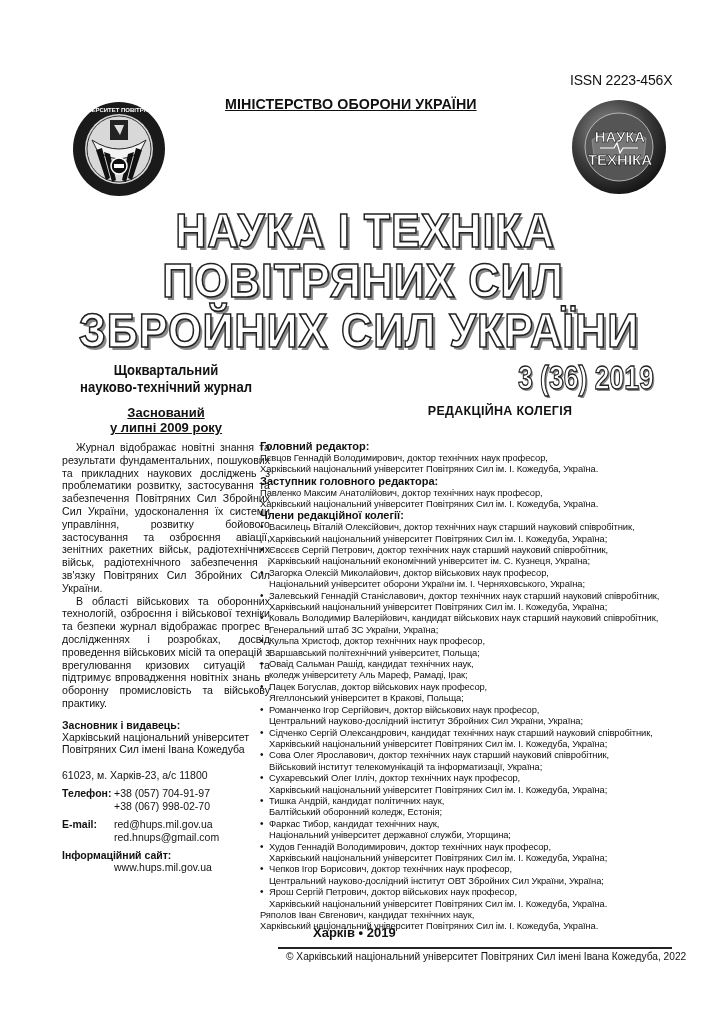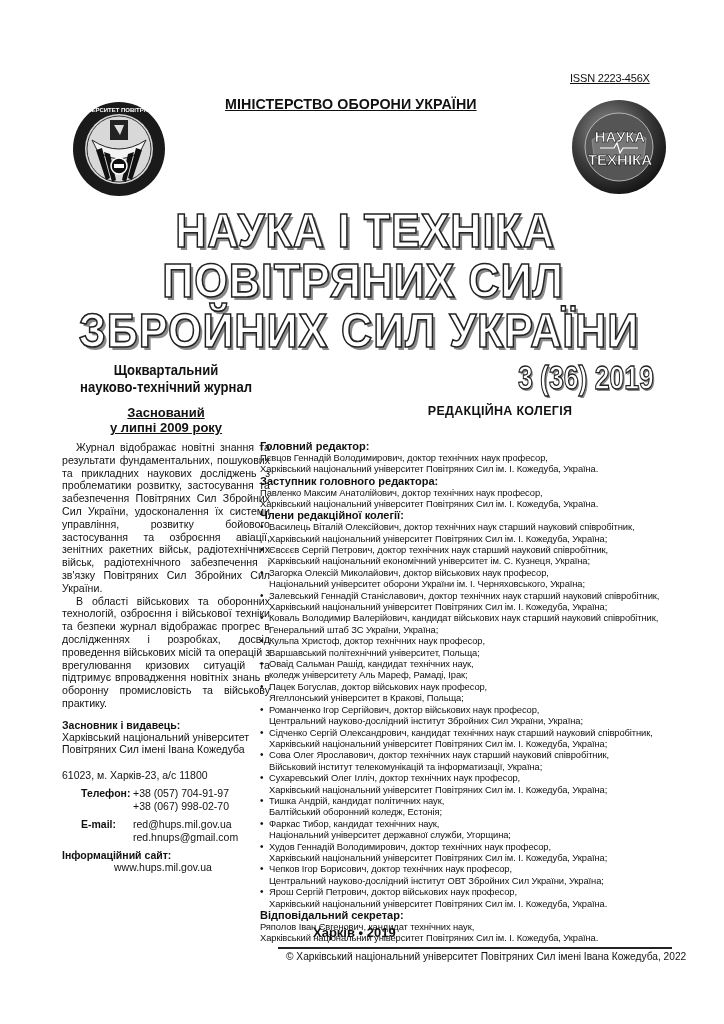--- a/index.html
+++ b/index.html
@@ -1,21 +1,21 @@
 <!DOCTYPE html>
 <html><head>
 <meta charset="utf-8">
 <style>
   * { box-sizing: border-box; margin: 0; padding: 0; }
   html, body { width: 724px; height: 1024px; background: #ffffff; overflow: hidden; }
   body { position: relative; font-family: "Liberation Sans", sans-serif; color: #111; }
 
   .abs { position: absolute; }
 
-  .issn { left: 570px; top: 72px; font-size: 11px; letter-spacing: -0.2px; text-decoration: underline; }
+  .issn { left: 570px; top: 72px; font-size: 14px; letter-spacing: -0.2px; }
 
   .ministry { left: 225px; top: 95px; font-size: 15.5px; font-weight: bold; text-decoration: underline; letter-spacing: 0.1px; transform: scaleX(0.92); transform-origin: left top; }
 
   .logo-left { left: 70px; top: 100px; width: 98px; height: 98px; }
   .logo-right { left: 570px; top: 98px; width: 98px; height: 98px; }
 
   .title-line {
     position: absolute; left: 0; width: 724px; text-align: center;
     font-family: "Liberation Sans", sans-serif; font-weight: bold;
     color: #ffffff;
@@ -34,21 +34,21 @@
     transform: scaleX(0.78); transform-origin: left top;
   }
 
   .left-col { left: 62px; top: 362px; width: 208px; }
   .subtitle { text-align: center; font-weight: bold; font-size: 14.5px; line-height: 17px; transform: scaleX(0.9); }
   .founded { text-align: center; font-weight: bold; font-size: 13px; line-height: 15px; margin-top: 9px; text-decoration: underline; }
   .para { font-size: 10.6px; line-height: 12.8px; text-align: justify; text-indent: 14px; margin-top: 6px; }
   .para + .para { margin-top: 0; }
   .info-label { font-weight: bold; font-size: 10.5px; }
   .info-text { font-size: 10.5px; line-height: 12.5px; }
-  .info-row { display: flex; font-size: 10.5px; line-height: 12.5px; margin-left: 19px; }
+  .info-row { display: flex; font-size: 10.5px; line-height: 12.5px; }
   .info-row .k { width: 52px; font-weight: bold; }
   .mt8 { margin-top: 9px; }
   .mt6 { margin-top: 6px; }
 
   .right-col { left: 260px; top: 404px; width: 450px; }
   .board-title { text-align: center; font-weight: bold; font-size: 12.5px; margin-left: 30px; margin-bottom: 22px; letter-spacing: 0.3px; }
   .role { font-weight: bold; font-size: 11px; line-height: 12px; }
   .person { font-size: 9.4px; line-height: 11.3px; letter-spacing: -0.1px; }
   .member { font-size: 9.4px; line-height: 11.4px; padding-left: 9px; position: relative; letter-spacing: -0.1px; }
   .member::before { content: "•"; position: absolute; left: 0; top: 0; font-size: 10px; }
@@ -215,20 +215,19 @@
     </div>
   <div class="member">
       <div>Чепков Ігор Борисович, доктор технічних наук професор,</div>
       <div>Центральний науково-дослідний інститут ОВТ Збройних Сил України, Україна;</div>
     </div>
   <div class="member">
       <div>Ярош Сергій Петрович, доктор військових наук професор,</div>
       <div>Харківський національний університет Повітряних Сил ім. І. Кожедуба, Україна.</div>
     </div>
 
-  <div class="role">Відповідальний секретар:</div>
   <div class="person">Ряполов Іван Євгенович, кандидат технічних наук,</div>
   <div class="person">Харківський національний університет Повітряних Сил ім. І. Кожедуба, Україна.</div>
 </div>
 
 <div class="abs city">Харків • 2019</div>
 <div class="abs rule"></div>
 <div class="abs copyright">©  Харківський національний університет Повітряних Сил імені Івана Кожедуба, 2022</div>
 
 </body></html>

